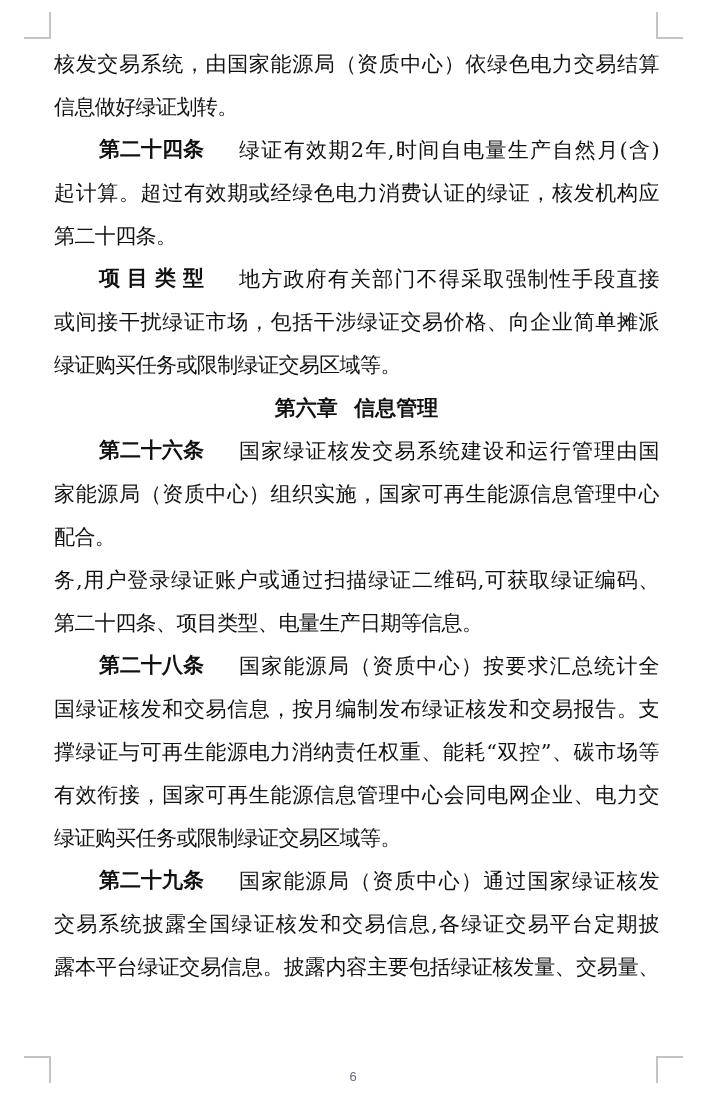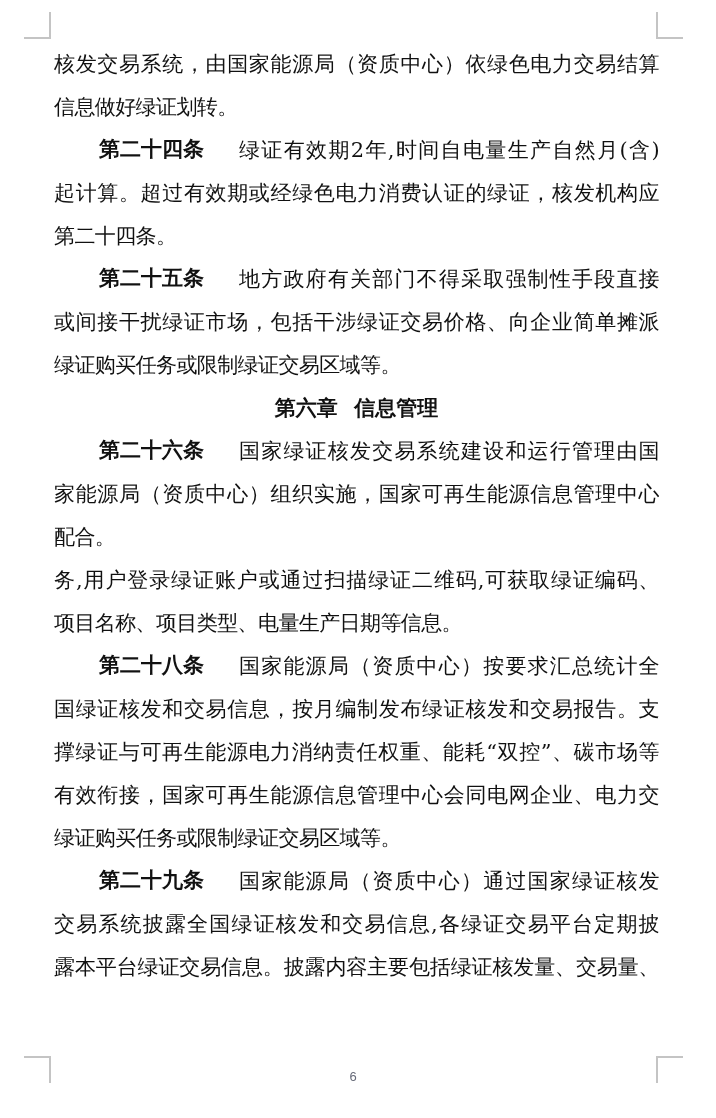--- a/index.html
+++ b/index.html
@@ -96,21 +96,21 @@
         <span class="gap"></span>
         <span class="rest">绿证有效期2年,时间自电量生产自然月(含)</span>
       </div>
       <div class="line j">起计算。超过有效期或经绿色电力消费认证的绿证，核发机构应</div>
       <div class="line">第二十四条。</div>
     </div>
 
     <div>
       <div class="line first">
         <span class="indent"></span>
-        <span class="art-head">第二十五条</span>
+        <span class="art-head">项目类型</span>
         <span class="gap"></span>
         <span class="rest">地方政府有关部门不得采取强制性手段直接</span>
       </div>
       <div class="line j">或间接干扰绿证市场，包括干涉绿证交易价格、向企业简单摊派</div>
       <div class="line">绿证购买任务或限制绿证交易区域等。</div>
     </div>
 
     <div class="line chapter">第六章 信息管理</div>
 
     <div>
@@ -119,21 +119,21 @@
         <span class="art-head">第二十六条</span>
         <span class="gap"></span>
         <span class="rest">国家绿证核发交易系统建设和运行管理由国</span>
       </div>
       <div class="line j">家能源局（资质中心）组织实施，国家可再生能源信息管理中心</div>
       <div class="line">配合。</div>
     </div>
 
     <div>
       <div class="line j">务,用户登录绿证账户或通过扫描绿证二维码,可获取绿证编码、</div>
-      <div class="line">项目名称、项目类型、电量生产日期等信息。</div>
+      <div class="line">第二十四条、项目类型、电量生产日期等信息。</div>
     </div>
 
     <div>
       <div class="line first">
         <span class="indent"></span>
         <span class="art-head">第二十八条</span>
         <span class="gap"></span>
         <span class="rest">国家能源局（资质中心）按要求汇总统计全</span>
       </div>
       <div class="line j">国绿证核发和交易信息，按月编制发布绿证核发和交易报告。支</div>

